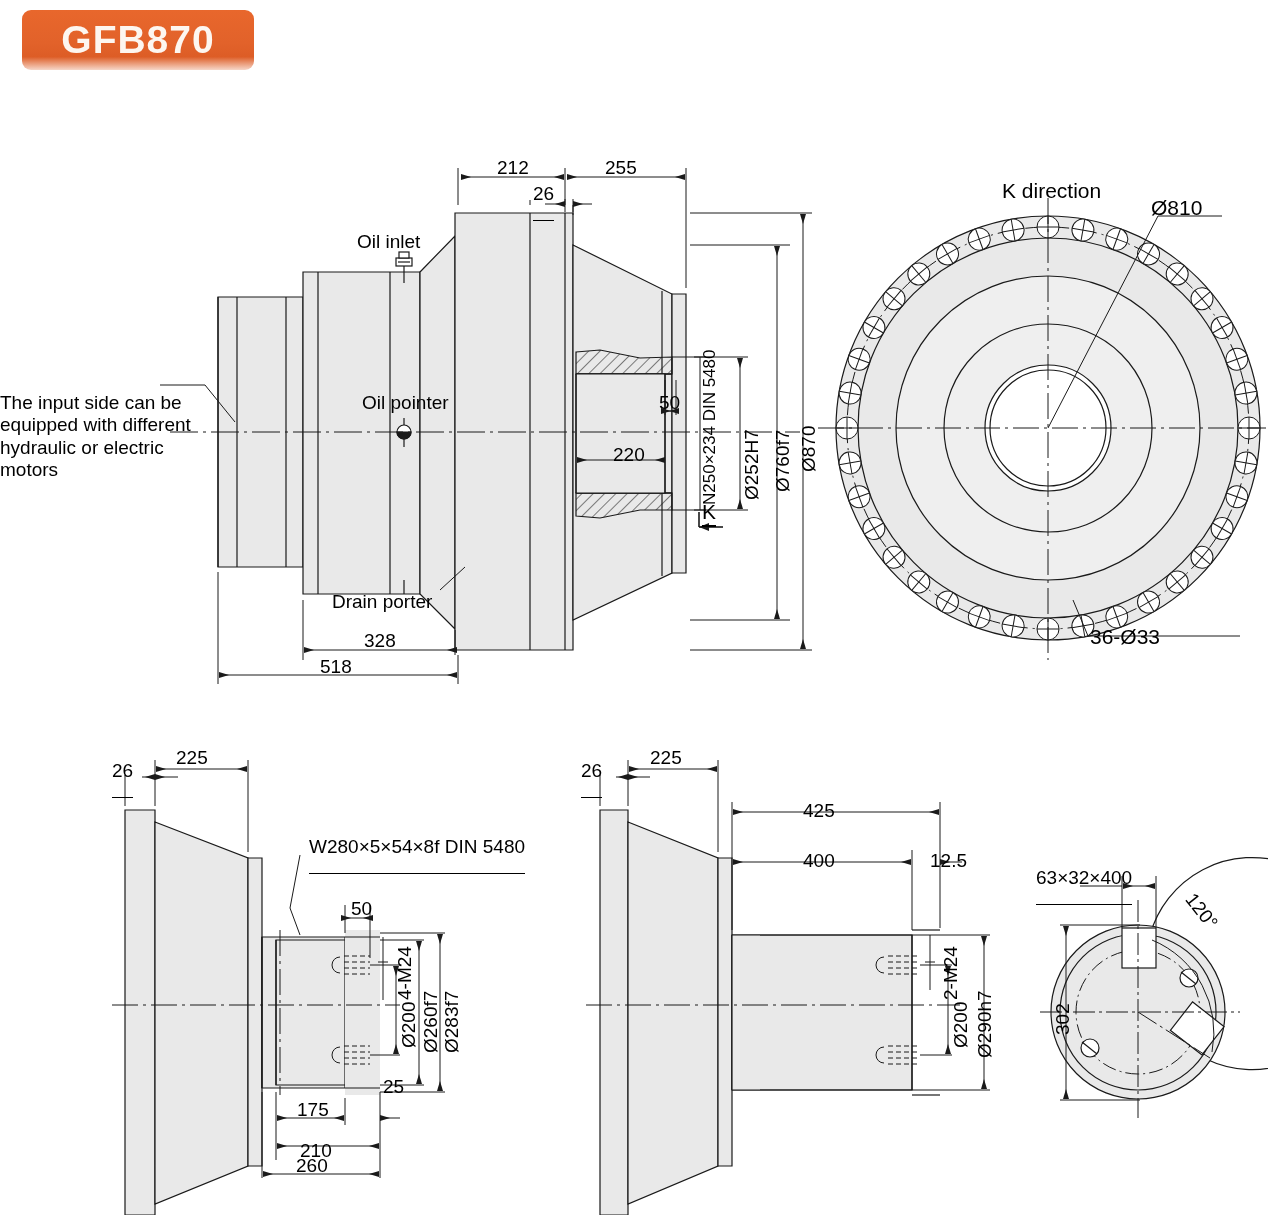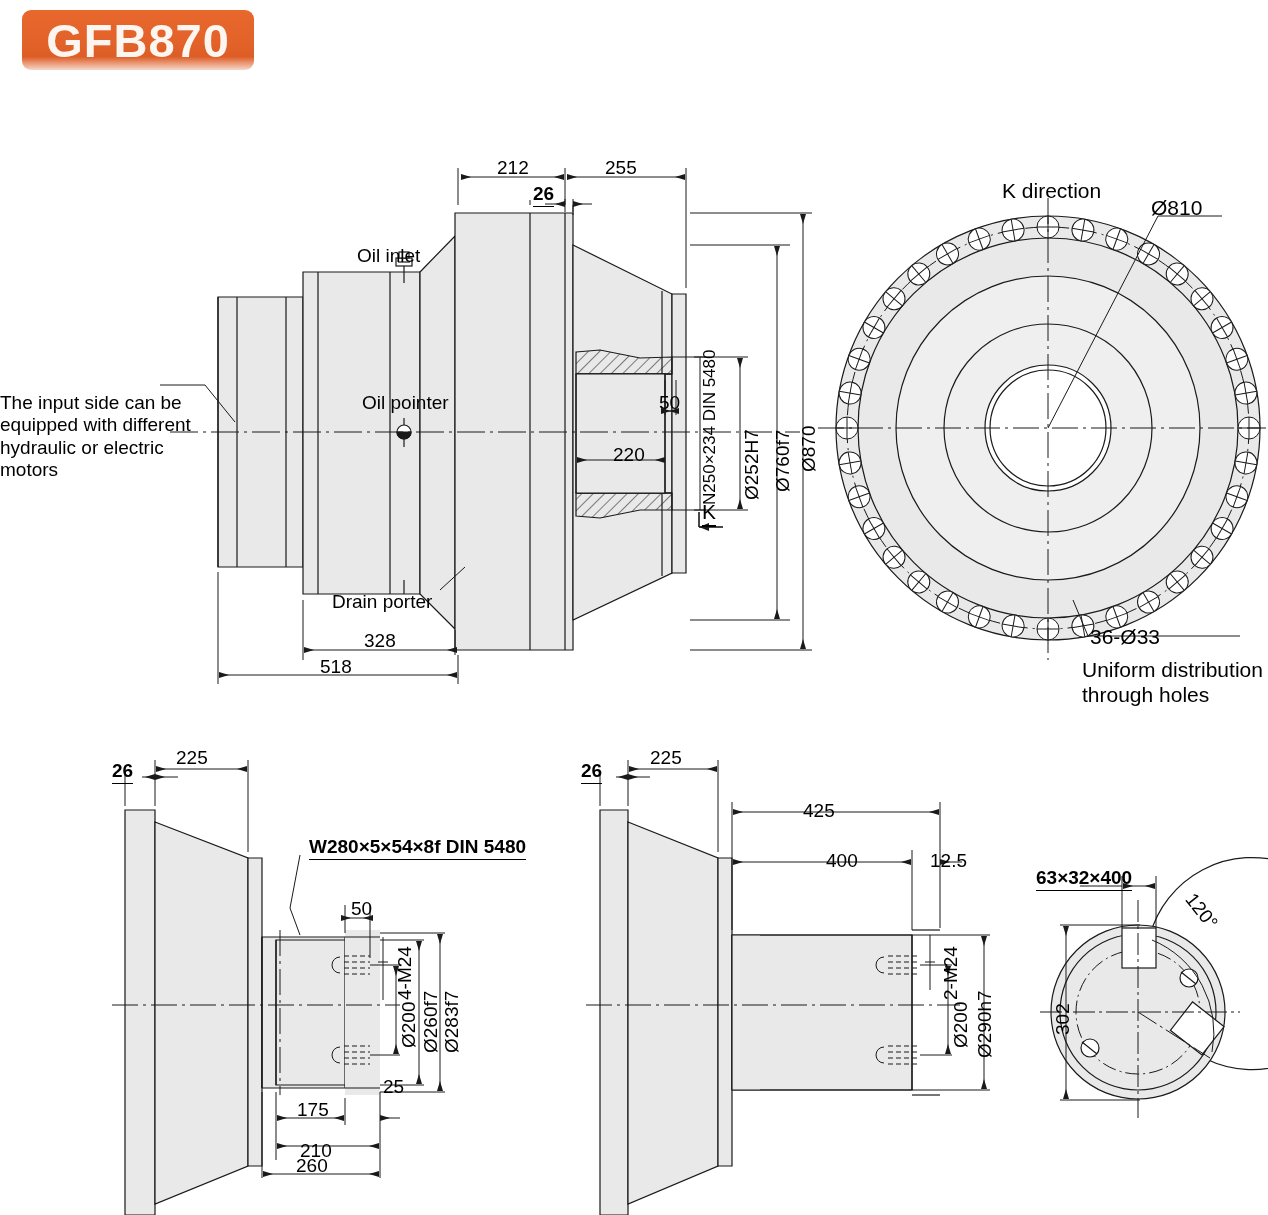--- a/index.html
+++ b/index.html
@@ -4,28 +4,28 @@
 <style>
   html,body{margin:0;padding:0;background:#ffffff;}
   body{width:1268px;height:1215px;position:relative;overflow:hidden;
        font-family:"Liberation Sans", sans-serif; color:#000;}
   #sheet{position:absolute;left:0;top:0;width:1268px;height:1215px;}
   svg{position:absolute;left:0;top:0;}
   .badge{position:absolute;left:22px;top:10px;width:232px;height:60px;
          border-radius:9px;
          background:linear-gradient(180deg,#e8672c 0%,#e2622a 55%,#dd5d26 78%,rgba(221,93,38,0.25) 100%);
          display:flex;align-items:center;justify-content:center;}
-  .badge span{font-size:47px;font-weight:bold;color:#fdf6f0;letter-spacing:1px;
+  .badge span{font-size:39px;font-weight:bold;color:#fdf6f0;letter-spacing:1px;
               font-family:"Liberation Sans", sans-serif;}
   .lbl{position:absolute;font-size:19px;color:#000;white-space:nowrap;
        font-family:"Liberation Sans", sans-serif;line-height:1.18;}
   .lbl.sm{font-size:17px;}
   .lbl.vr{transform-origin:0 0;transform:rotate(-90deg);}
   .lbl.big{font-size:21px;}
-  .uline{text-decoration:none;border-bottom:1.3px solid #000;padding-bottom:1px;font-weight:bold;}
+  .uline{text-decoration:none;border-bottom:1.3px solid #000;padding-bottom:15px;}
 </style>
 </head>
 <body>
 
 <div id="sheet">
 
 <svg width="1268" height="1215" viewBox="0 0 1268 1215">
   <defs>
     <pattern id="hatch" width="8" height="8" patternTransform="rotate(45)" patternUnits="userSpaceOnUse">
       <line x1="0" y1="0" x2="0" y2="8" stroke="#1a1a1a" stroke-width="1.1"></line>
@@ -530,21 +530,21 @@
     <path d="M1152,940 A100,100 0 0 1 1212,1052" stroke-width="1" fill="none" stroke-dasharray="0"></path>
   </g>
 
   </g>
 </svg>
 
 <div class="badge">
   <span>GFB870</span>
 </div>
 
-<div class="lbl" style="left:357px;top:231px;margin-top:14px;">Oil inlet</div>
+<div class="lbl" style="left:357px;top:231px;">Oil inlet</div>
 <div class="lbl" style="left:362px;top:392px;">Oil pointer</div>
 <div class="lbl" style="left:332px;top:591px;">Drain porter</div>
 <div class="lbl" style="left:0px;top:392px;width:215px;white-space:pre-line;">The input side can be
 equipped with different
 hydraulic or electric motors</div>
 
 <div class="lbl" style="left:497px;top:157px;">212</div>
 <div class="lbl" style="left:605px;top:157px;">255</div>
 <div class="lbl uline" style="left:533px;top:183px;">26</div>
 <div class="lbl" style="left:659px;top:392px;">50</div>
@@ -553,40 +553,38 @@
 <div class="lbl vr" style="left:741px;top:500px;">Ø252H7</div>
 <div class="lbl vr" style="left:772px;top:492px;">Ø760f7</div>
 <div class="lbl vr" style="left:798px;top:472px;">Ø870</div>
 <div class="lbl big" style="left:702px;top:500px;font-weight:normal;border-bottom:2px solid #000;padding-bottom:0;">K</div>
 <div class="lbl" style="left:364px;top:630px;">328</div>
 <div class="lbl" style="left:320px;top:656px;">518</div>
 
 <div class="lbl big" style="left:1002px;top:179px;">K direction</div>
 <div class="lbl big" style="left:1151px;top:196px;">Ø810</div>
 <div class="lbl big" style="left:1090px;top:625px;">36-Ø33</div>
-<div class="lbl big" style="left:1082px;top:658px;white-space:pre-line;">Uniform distribution
-through holes</div>
 
 <div class="lbl" style="left:176px;top:747px;">225</div>
 <div class="lbl uline" style="left:112px;top:760px;">26</div>
 <div class="lbl uline" style="left:309px;top:836px;">W280×5×54×8f  DIN 5480</div>
 <div class="lbl" style="left:351px;top:898px;">50</div>
 <div class="lbl vr" style="left:394px;top:1000px;">4-M24</div>
 <div class="lbl vr" style="left:398px;top:1048px;">Ø200</div>
 <div class="lbl vr" style="left:420px;top:1053px;">Ø260f7</div>
 <div class="lbl vr" style="left:441px;top:1053px;">Ø283f7</div>
 <div class="lbl" style="left:297px;top:1099px;">175</div>
 <div class="lbl" style="left:383px;top:1076px;">25</div>
 <div class="lbl" style="left:300px;top:1127px;margin-top:13px;">210</div>
 <div class="lbl" style="left:296px;top:1155px;">260</div>
 
 <div class="lbl" style="left:650px;top:747px;">225</div>
 <div class="lbl uline" style="left:581px;top:760px;">26</div>
 <div class="lbl" style="left:803px;top:800px;">425</div>
-<div class="lbl" style="left:803px;top:850px;margin-left:23px;">400</div>
+<div class="lbl" style="left:803px;top:850px;">400</div>
 <div class="lbl" style="left:930px;top:850px;">12.5</div>
 <div class="lbl vr" style="left:940px;top:1000px;">2-M24</div>
 <div class="lbl vr" style="left:950px;top:1048px;">Ø200</div>
 <div class="lbl vr" style="left:974px;top:1058px;">Ø290h7</div>
 
 <div class="lbl uline" style="left:1036px;top:867px;">63×32×400</div>
 <div class="lbl vr" style="left:1052px;top:1035px;">302</div>
 <div class="lbl" style="left:1198px;top:889px;transform:rotate(52deg);transform-origin:0 0;">120°</div>
 
 </div>

